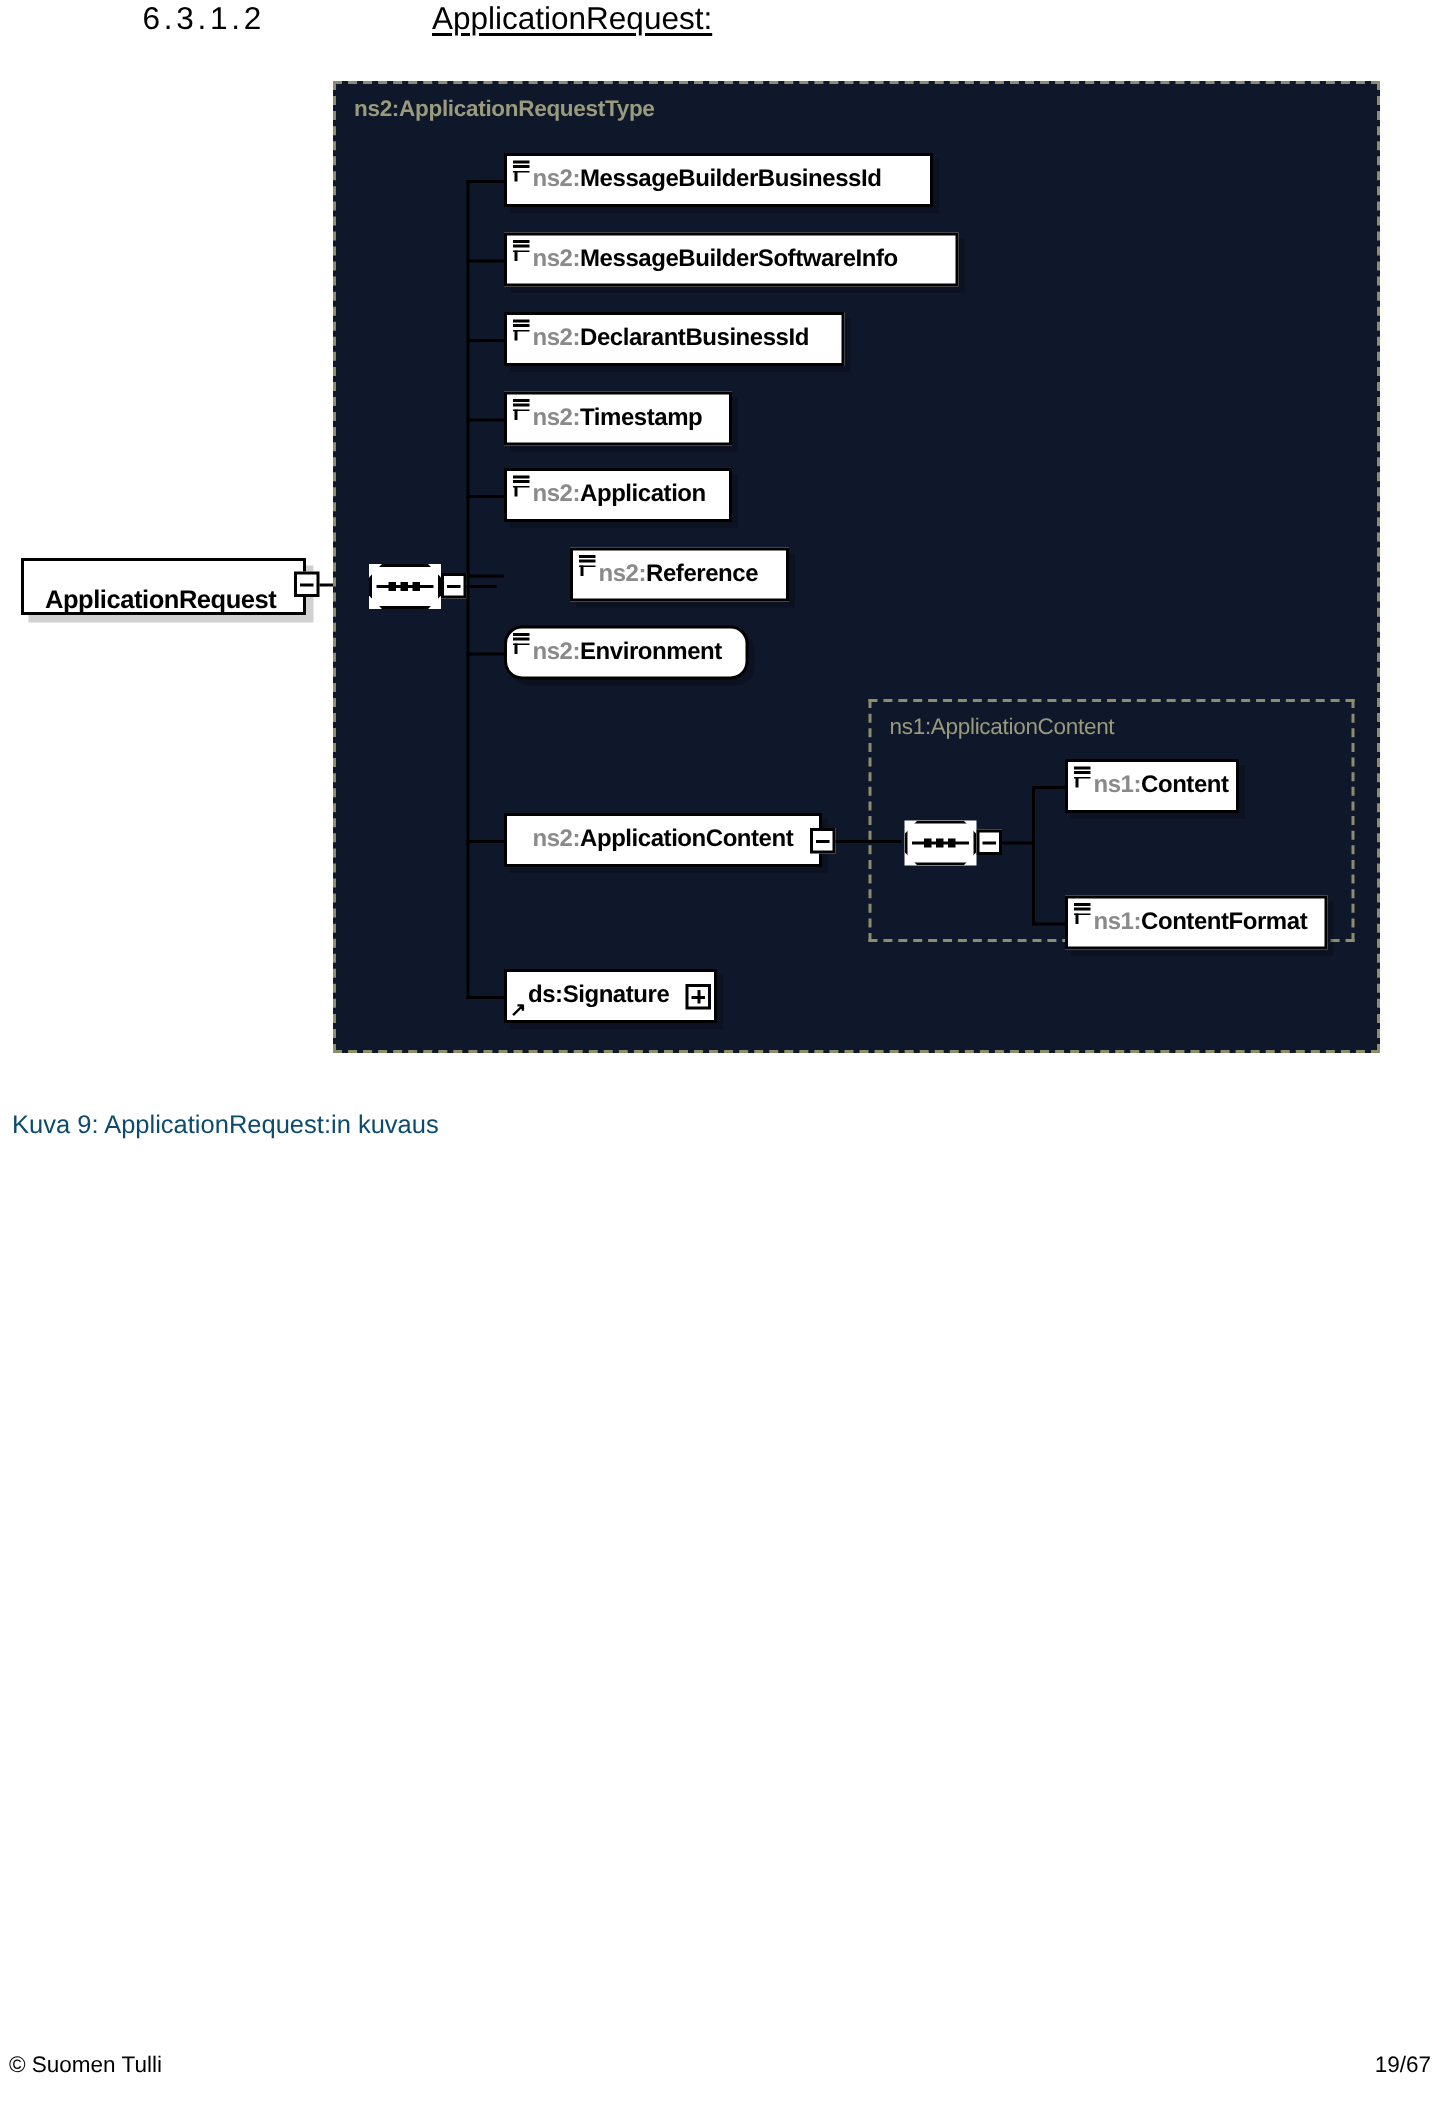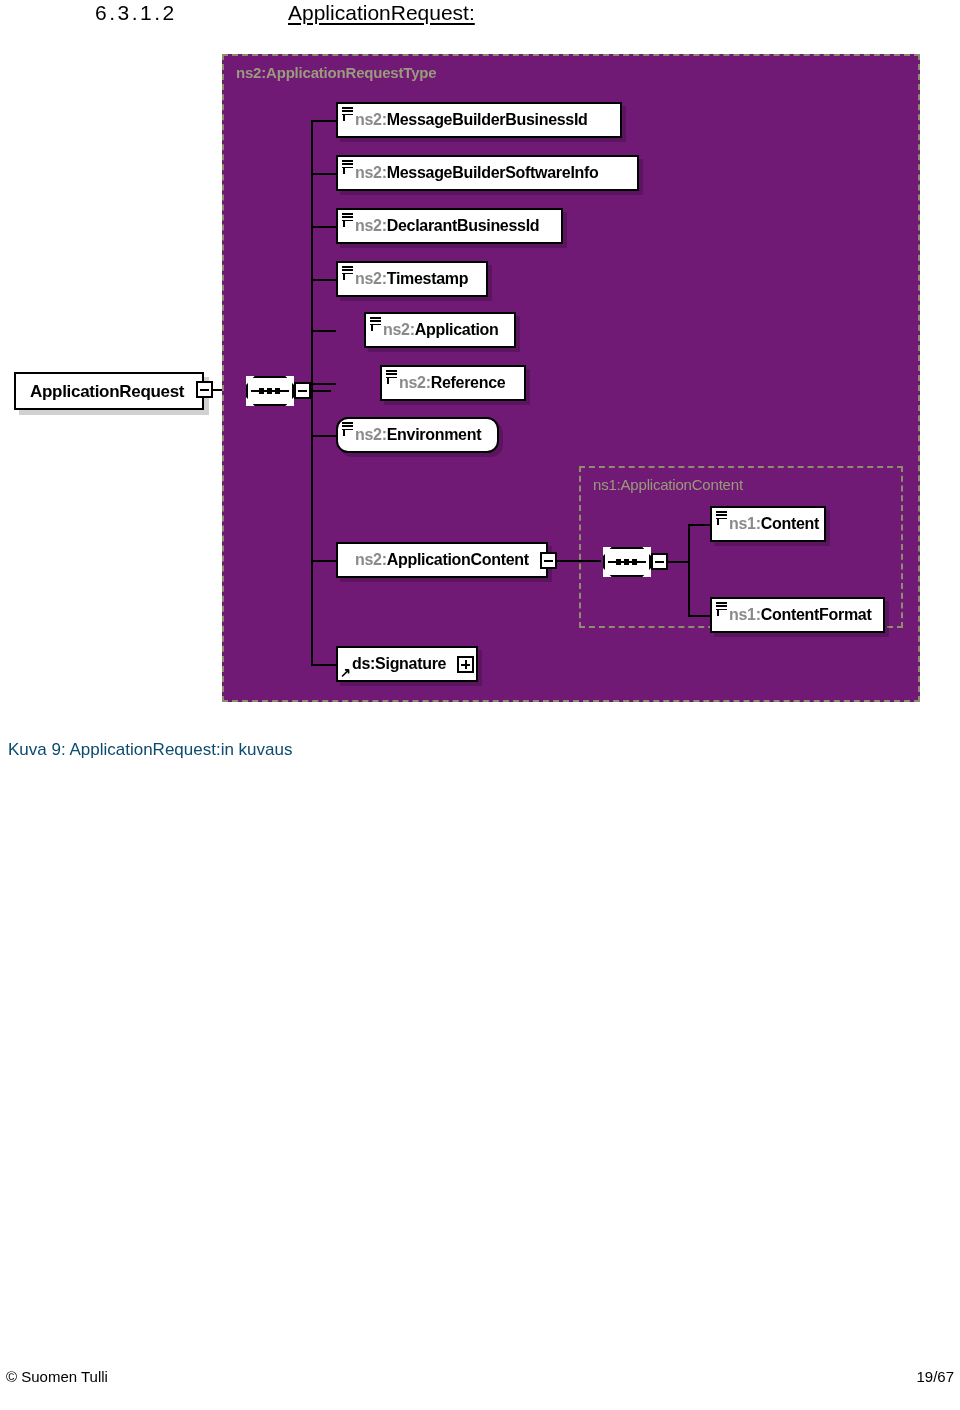--- a/index.html
+++ b/index.html
@@ -47,21 +47,21 @@
     margin-left: 36px;
   }
 
   
   #diagram {
     position: absolute;
     left: 222px;
     top: 54px;
     width: 698px;
     height: 648px;
-    background: #701a75;
+    background: #0f172a;
     border: 2px dashed #8d8d6e;
     box-sizing: border-box;
   }
   #diagram-label {
     position: absolute;
     left: 12px;
     top: 8px;
     font-size: 15px;
     font-weight: bold;
     color: #9a9a7d;
@@ -92,20 +92,21 @@
     background: #ffffff;
     border: 2px solid #000000;
     box-shadow: 4px 4px 0 rgba(0,0,0,0.18);
     display: flex;
     align-items: center;
     height: 36px;
   }
   .node.root {
     box-shadow: 5px 5px 0 rgba(0,0,0,0.18);
     height: 38px;
+    align-items: flex-end;
   }
   .node-label {
     font-size: 16px;
     font-weight: bold;
     white-space: nowrap;
     line-height: 1;
     padding-left: 17px;
     letter-spacing: -0.3px;
   }
   .node.root .node-label {
@@ -352,21 +353,21 @@
         <i></i>
         <i></i>
         <i></i>
         <i></i>
       </span>
     <span class="node-label">
       <span class="ns">ns2:</span><span class="nm">Timestamp</span>
     </span>
   </div>
 
-  <div class="node" style="left:112px; top:256px; width:152px;margin-left:28px;">
+  <div class="node" style="left:112px; top:256px; width:152px;">
     <span class="seq-icon">
         <i></i>
         <i></i>
         <i></i>
         <i></i>
       </span>
     <span class="node-label">
       <span class="ns">ns2:</span><span class="nm">Application</span>
     </span>
   </div>

